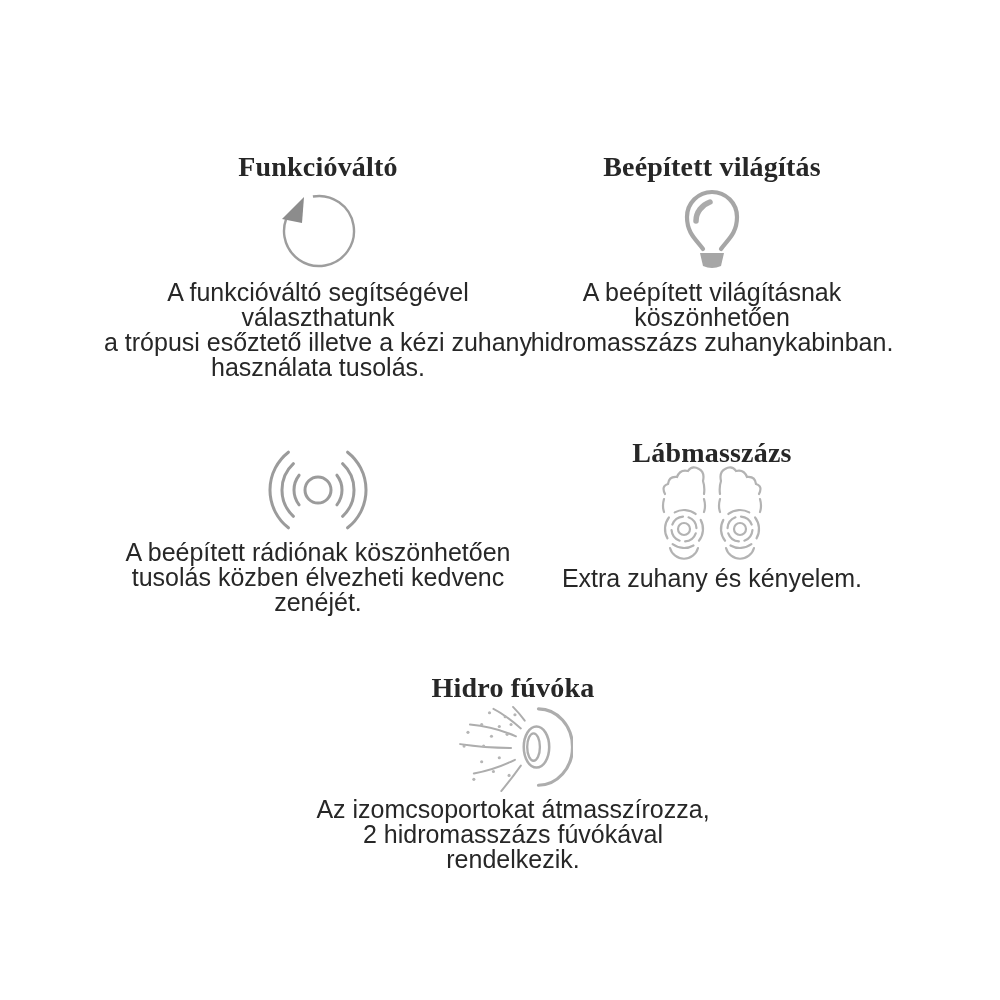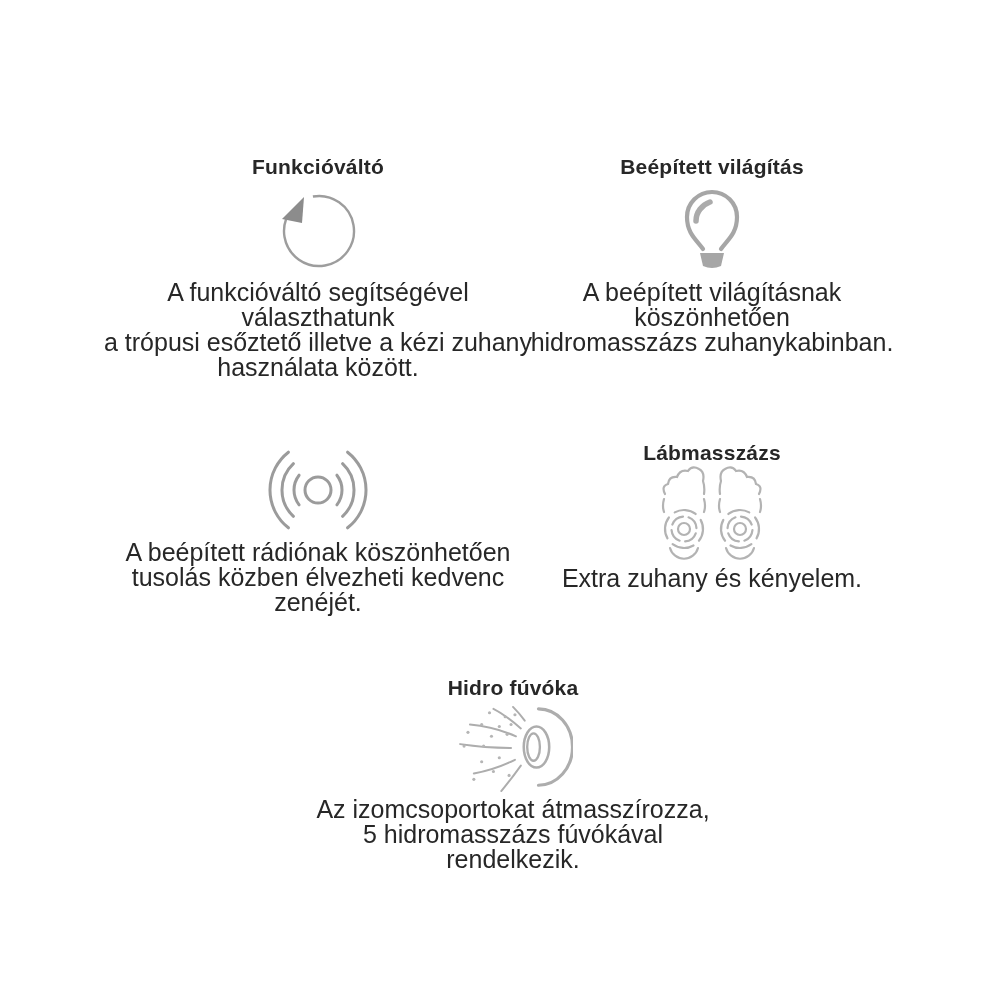--- a/index.html
+++ b/index.html
@@ -7,24 +7,25 @@
     width: 1000px; height: 1000px;
     background: #ffffff;
     font-family: "Liberation Sans", sans-serif;
     color: #272727;
     position: relative;
     overflow: hidden;
   }
   .feature { position: absolute; text-align: center; }
   .feature h2 {
     margin: 0;
-    font-size: 21px;
+    font-size: 28px;
     line-height: 26px;
     font-weight: 700;
     letter-spacing: 0.2px;
+    font-family: Liberation Serif, serif;
   }
   .icon-wrap {
     display: flex;
     align-items: center;
     justify-content: center;
   }
   .line { font-size: 25px; line-height: 25px; }
   #f1 { left: 103px; top: 154px; width: 430px; }
   #f2 { left: 502px; top: 154px; width: 420px; }
   #f3 { left: 103px; top: 440px; width: 430px; }
@@ -40,21 +41,21 @@
 <section class="feature" id="f1">
   <h2>Funkcióváltó</h2>
   <div class="icon-wrap">
     <svg width="92" height="90" viewBox="0 0 92 90">
       <circle cx="47" cy="46" r="35" fill="none" stroke="#9d9d9d" stroke-width="2.4" stroke-dasharray="183 37" transform="rotate(-100 47 46)"></circle>
       <polygon points="10,34 32,12 30,38" fill="#8c8c8c"></polygon>
     </svg>
   </div>
   <div class="line">A funkcióváltó segítségével választhatunk</div>
   <div class="line">a trópusi esőztető illetve a kézi zuhany</div>
-  <div class="line">használata között.</div>
+  <div class="line">használata tusolás.</div>
 </section>
 
 <section class="feature" id="f2">
   <h2>Beépített világítás</h2>
   <div class="icon-wrap">
     <svg width="76" height="82" viewBox="0 0 76 82">
       <path d="M 29 60 C 23 51 13 45 13 28 A 25 25 0 0 1 63 28 C 63 45 53 51 47 60" fill="none" stroke="#a6a6a6" stroke-width="4.2" stroke-linecap="round"></path>
       <path d="M 22 32 C 22 23 28 16 36 13" fill="none" stroke="#ababab" stroke-width="5.5" stroke-linecap="round"></path>
       <path d="M 26 64 L 50 64 L 47 77 Q 38 81 29 77 Z" fill="#a6a6a6"></path>
     </svg>
@@ -131,14 +132,14 @@
         <circle cx="30" cy="44" r="1.6"></circle>
           <circle cx="46" cy="56" r="1.6"></circle>
         <circle cx="28" cy="60" r="1.6"></circle>
           <circle cx="40" cy="70" r="1.6"></circle>
         <circle cx="56" cy="74" r="1.6"></circle>
           <circle cx="20" cy="78" r="1.6"></circle>
       </g>
     </svg>
   </div>
   <div class="line">Az izomcsoportokat átmasszírozza,</div>
-  <div class="line">5 hidromasszázs fúvókával rendelkezik.</div>
+  <div class="line">2 hidromasszázs fúvókával rendelkezik.</div>
 </section>
 
 </body></html>

